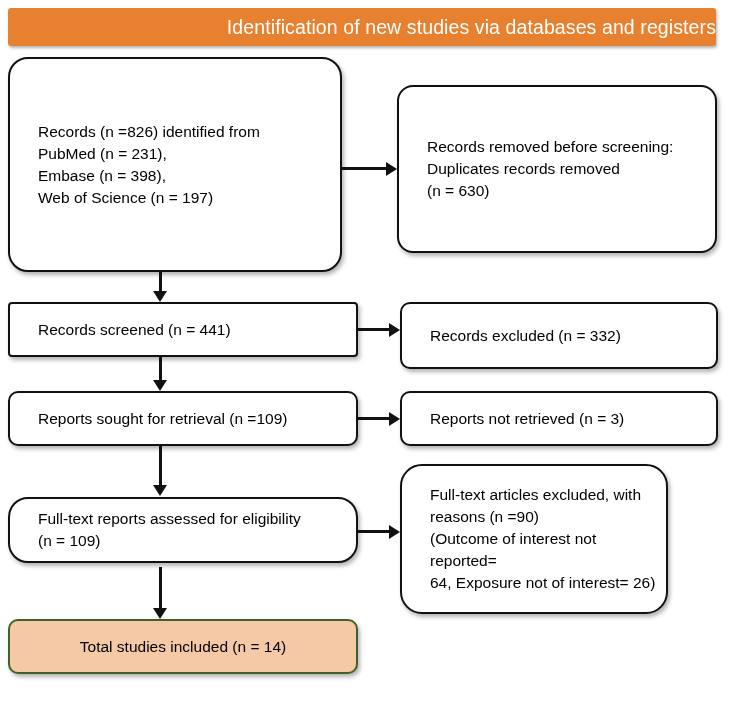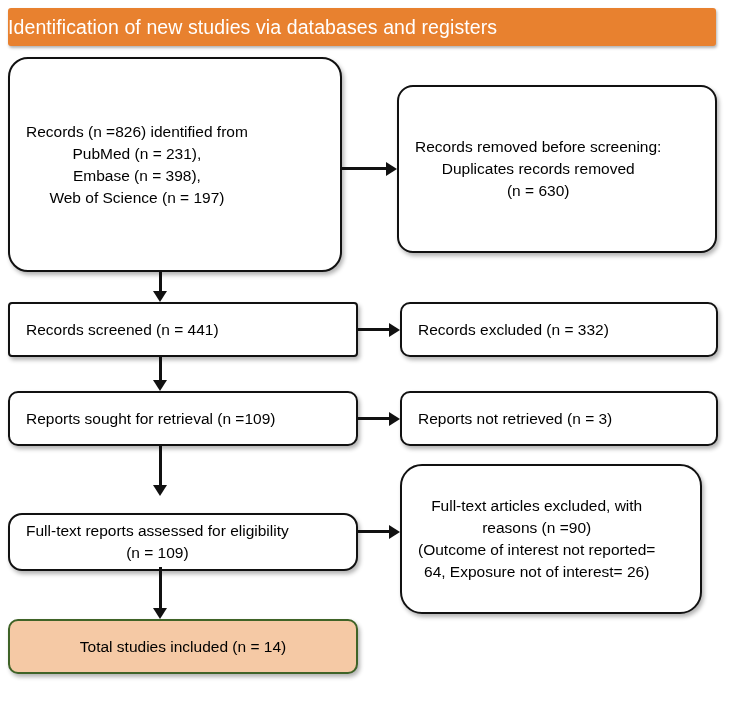--- a/index.html
+++ b/index.html
@@ -20,21 +20,21 @@
   .banner {
     position: absolute;
     left: 8px;
     top: 8px;
     width: 708px;
     height: 38px;
     background: #E8812F;
     border-radius: 3px;
     display: flex;
     align-items: center;
-    justify-content: flex-start;
+    justify-content: flex-end;
     box-shadow: 1px 2px 3px rgba(0,0,0,0.30);
   }
   .banner-text {
     color: #ffffff;
     font-size: 19.5px;
     letter-spacing: 0.1px;
     white-space: nowrap;
   }
 
   
@@ -44,44 +44,44 @@
     border: 2.5px solid #111111;
     box-sizing: border-box;
     box-shadow: 2px 3px 4px rgba(0,0,0,0.30);
     display: flex;
     align-items: center;
   }
   .box .txt {
     font-size: 15.5px;
     line-height: 1.42;
     color: #000000;
-    padding-left: 16px;
+    padding-left: 28px;
     padding-right: 10px;
     white-space: pre-line;
-    text-align: center;
   }
 
   
   #box-identified    { left: 8px;   top: 57px;  width: 334px; height: 215px; border-radius: 20px; }
   #box-removed       { left: 397px; top: 85px;  width: 320px; height: 168px; border-radius: 16px; }
   #box-screened      { left: 8px;   top: 302px; width: 350px; height: 55px;  border-radius: 4px; }
-  #box-excluded      { left: 400px; top: 302px; width: 318px; height: 55px;  border-radius: 10px; }
+  #box-excluded      { left: 400px; top: 302px; width: 318px; height: 67px;  border-radius: 10px; }
   #box-sought        { left: 8px;   top: 391px; width: 350px; height: 55px;  border-radius: 10px; }
   #box-notretrieved  { left: 400px; top: 391px; width: 318px; height: 55px;  border-radius: 10px; }
-  #box-fulltext      { left: 8px;   top: 513px; width: 350px; height: 58px;  border-radius: 14px; }
-  #box-ftexcluded    { left: 400px; top: 464px; width: 302px; height: 150px; border-radius: 22px; }
+  #box-fulltext      { left: 8px;   top: 497px; width: 350px; height: 66px;  border-radius: 20px; }
+  #box-ftexcluded    { left: 400px; top: 464px; width: 268px; height: 150px; border-radius: 22px; }
 
   #box-included {
     left: 8px; top: 619px; width: 350px; height: 55px;
     background: #F5C9A5;
     border: 2.5px solid #3F6327;
     border-radius: 10px;
   }
   #box-included .txt {
     width: 100%;
+    text-align: center;
     padding-left: 0;
     padding-right: 0;
   }
 
   
   .conn { position: absolute; background: #111111; }
   .vline { width: 3px; }
   .hline { height: 3px; }
 
   .arrow-down {

